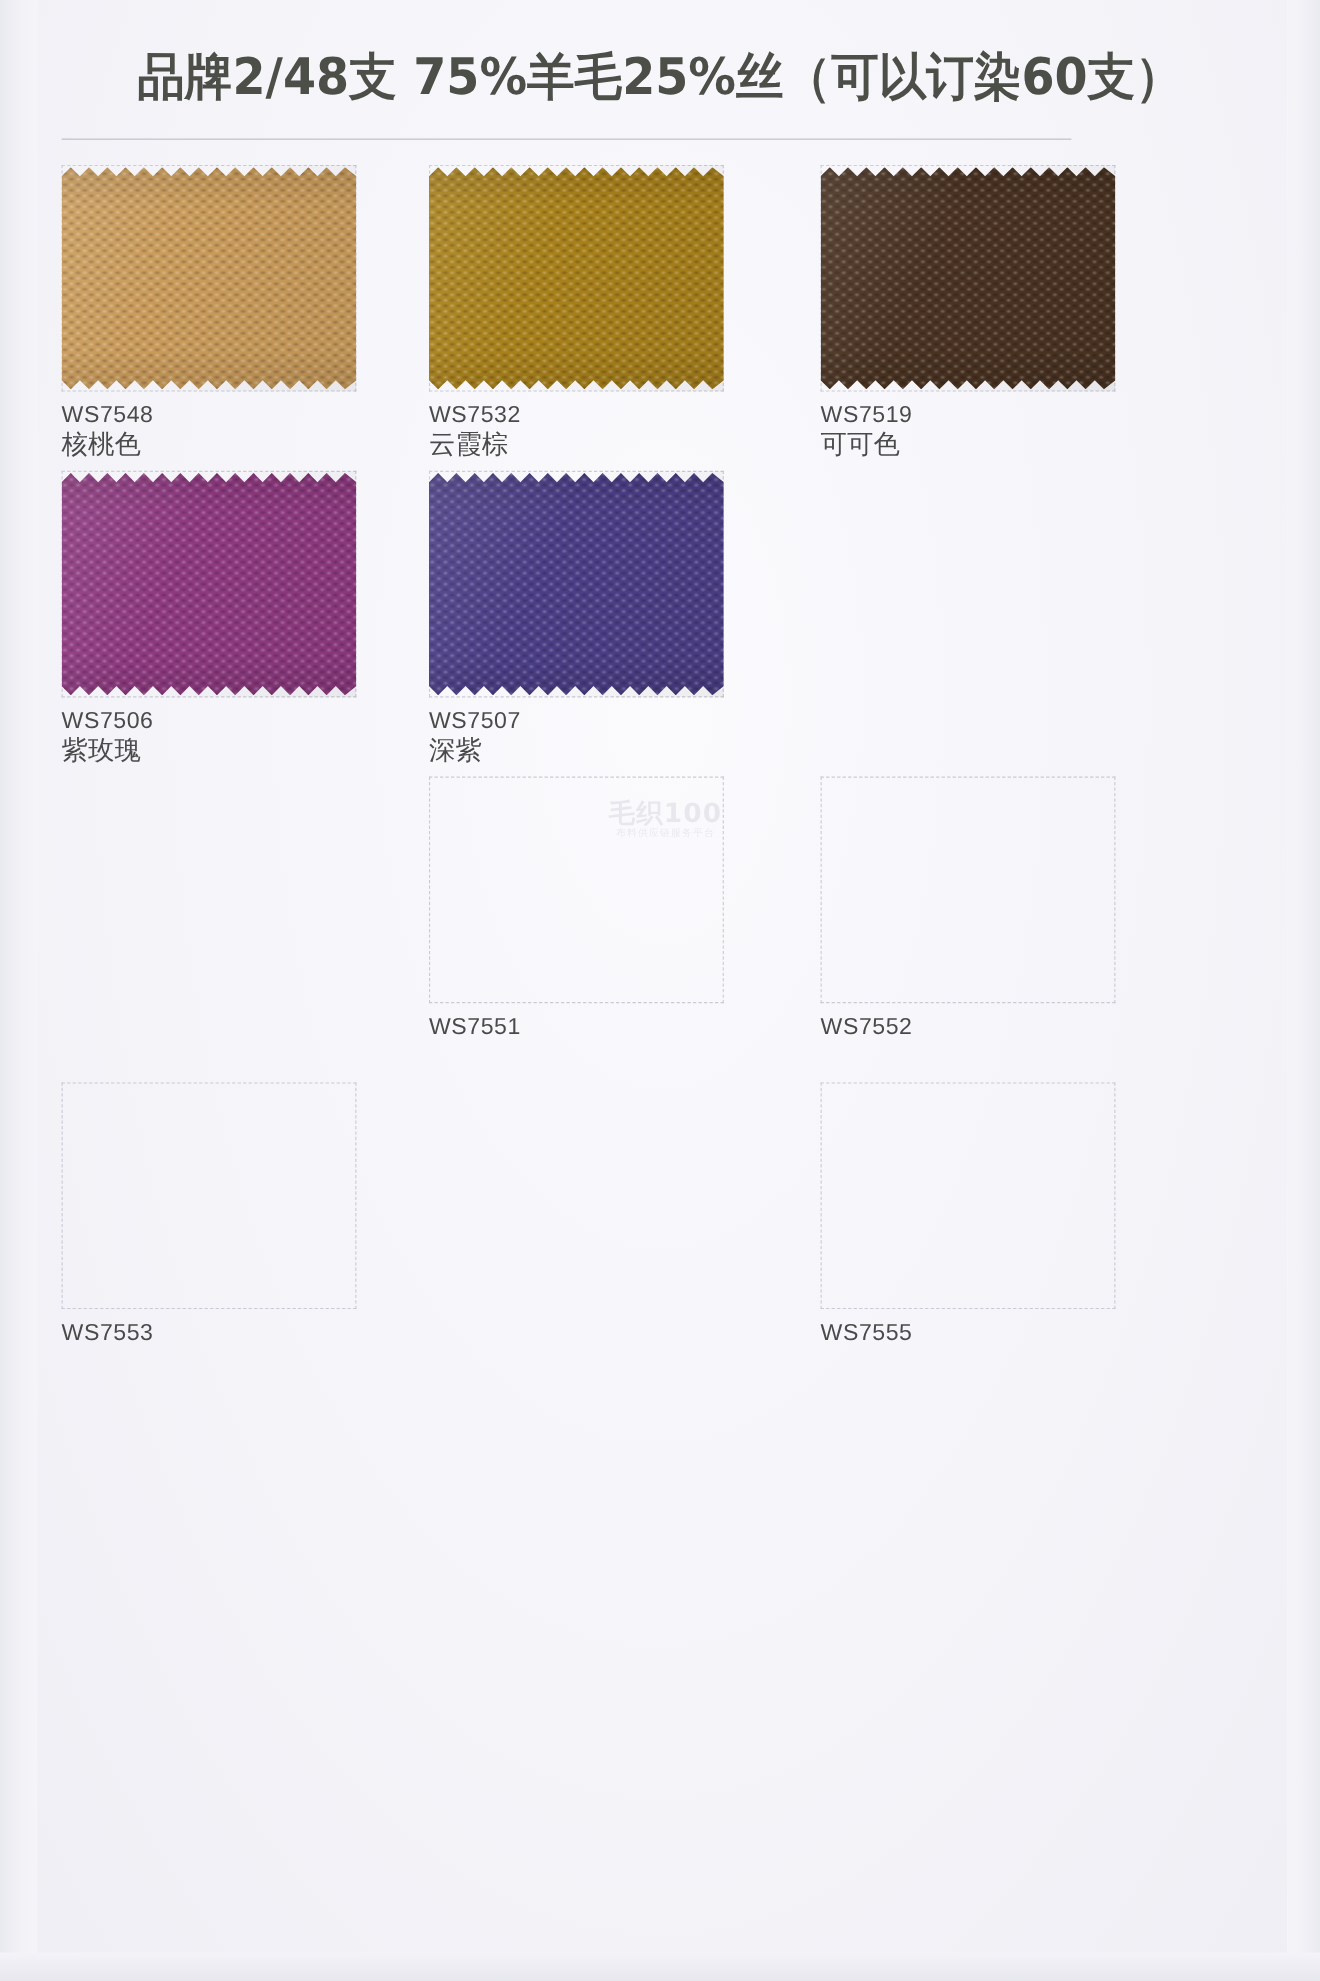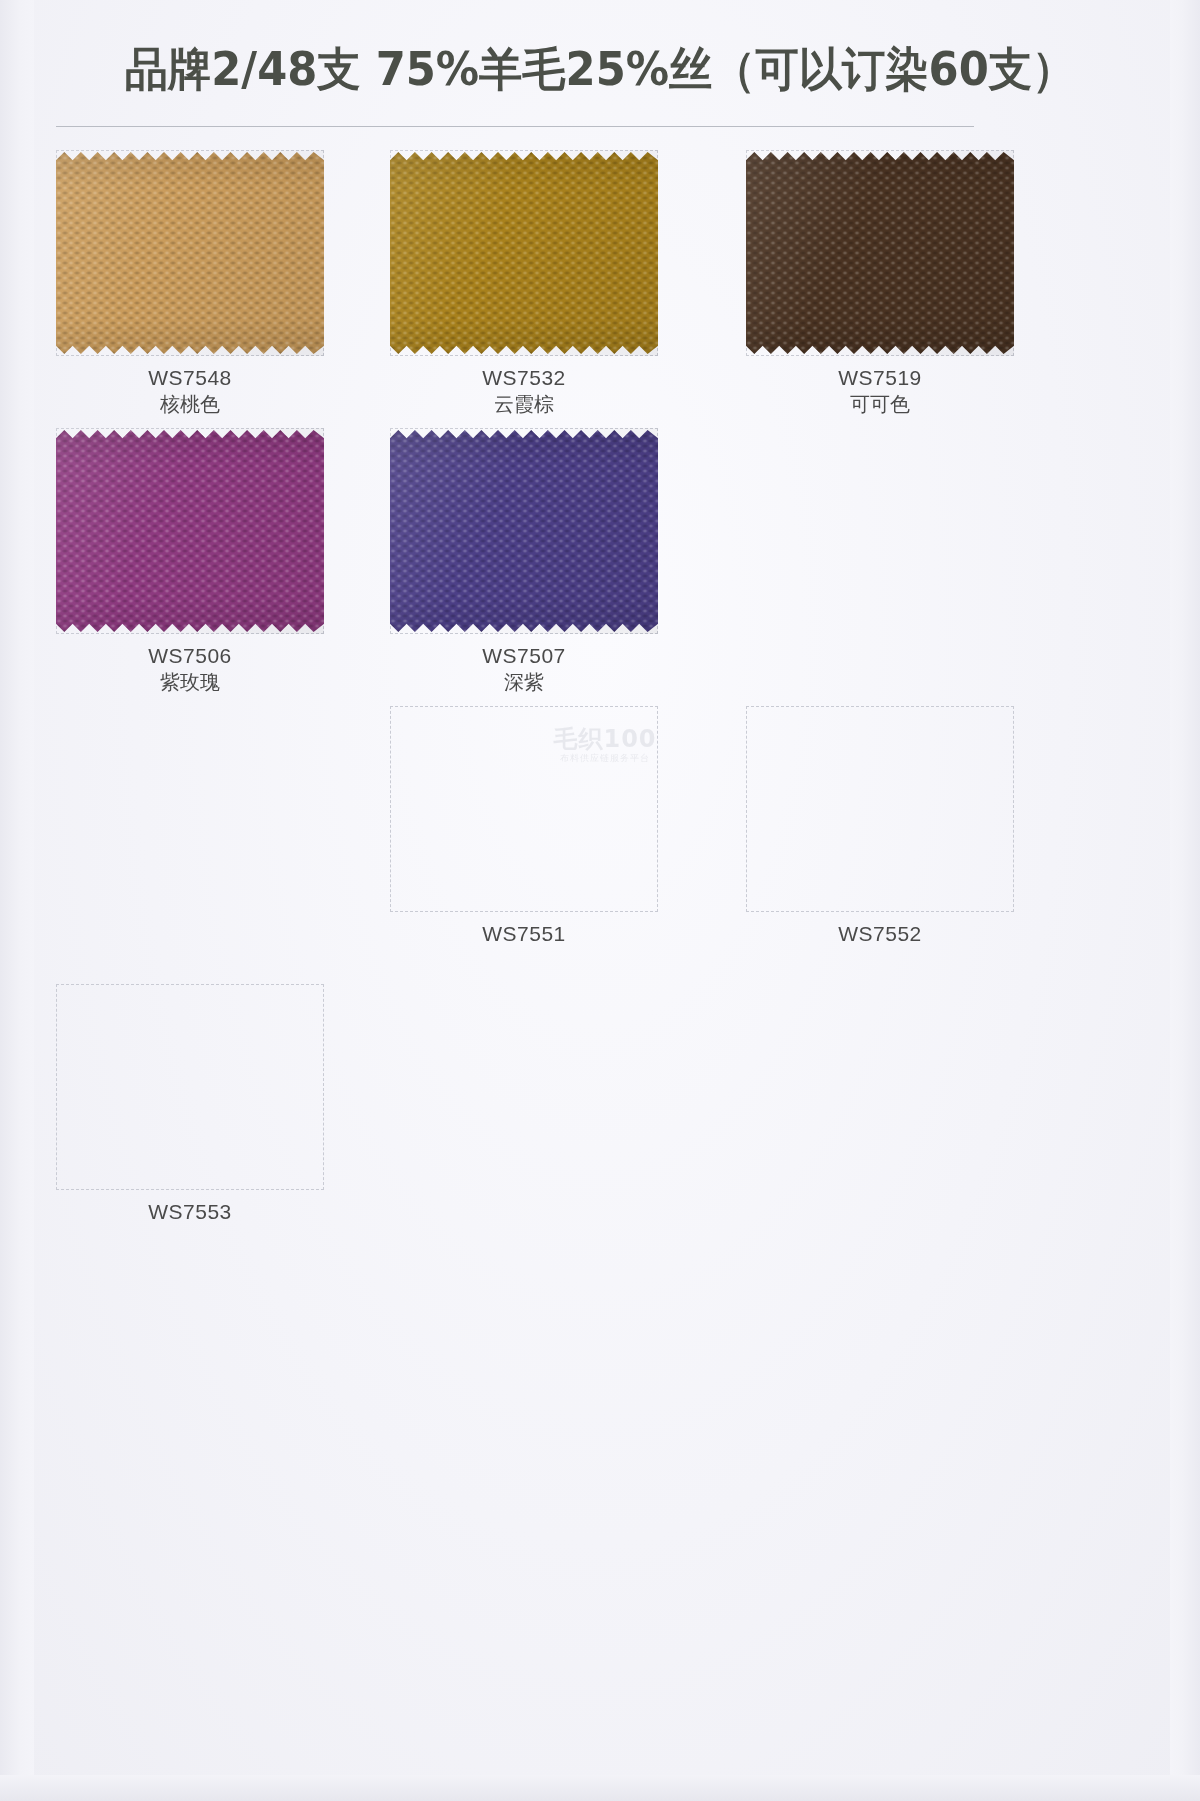--- a/index.html
+++ b/index.html
@@ -113,28 +113,27 @@
     -webkit-mask-image:none;mask-image:none;
   }
   .swatch .sheen{
     position:absolute;inset:0;
     background:linear-gradient(115deg, rgba(255,255,255,0.10) 0%, rgba(255,255,255,0) 40%, rgba(0,0,0,0.06) 100%);
     pointer-events:none;
   }
 
   .labels{
     position:absolute;left:0;top:214px;width:268px;
-    text-align:center;
   }
   .code{
     font-size:21px;line-height:27px;color:#4a4a4a;
     letter-spacing:0.5px;
   }
   .cname{
-    font-size:20px;line-height:26px;color:#4a4a4a;
+    font-size:24px;line-height:26px;color:#4a4a4a;
     font-family:"DejaVu Sans","Liberation Sans",sans-serif;
   }
 
   
   .watermark{
     position:absolute;left:520px;top:726px;width:170px;height:52px;
     text-align:center;opacity:0.28;pointer-events:none;
   }
   .wm-main{
     font-size:24px;line-height:26px;color:#b9bcc6;font-weight:700;
@@ -250,20 +249,28 @@
       </div>
       <div class="row">
         <div class="cell c0">
           <div class="slot">
             <div class="placeholder"></div>
           </div>
           <div class="labels">
             <div class="code">WS7553</div>
           </div>
         </div>
+        <div class="cell c2">
+          <div class="slot">
+            <div class="placeholder"></div>
+          </div>
+          <div class="labels">
+            <div class="code">WS7555</div>
+          </div>
+        </div>
       </div>
     </div>
 
   <div class="watermark">
     <div class="wm-main">毛织100</div>
     <div class="wm-sub">布料供应链服务平台</div>
   </div>
 
 </div>
 

